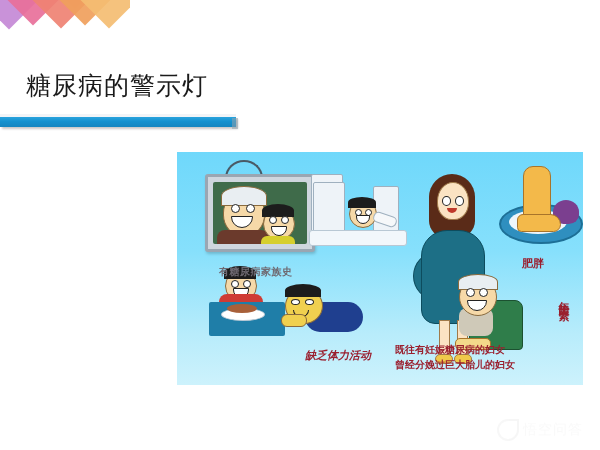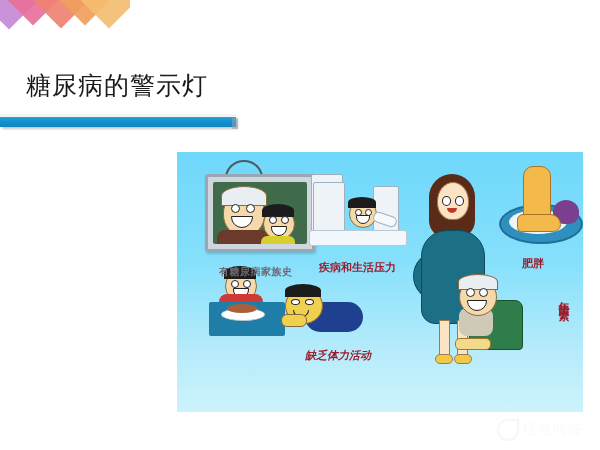--- a/index.html
+++ b/index.html
@@ -32,21 +32,21 @@
   .rule-top{position:absolute;left:0;top:0;width:236px;height:3px;background:#f2f4f7;}
   .rule-bar{
     position:absolute;left:0;top:3px;width:236px;height:10px;
     background:linear-gradient(180deg,#2aa3dd 0%,#1391cf 45%,#1385c0 100%);
     box-shadow:2px 2px 2px rgba(0,0,0,.22);
   }
   .rule-cap{position:absolute;left:232px;top:4px;width:6px;height:11px;background:#8fa3ad;opacity:.55;}
 
   
   .illus{
-    position:absolute;left:177px;top:152px;width:406px;height:260px;
+    position:absolute;left:177px;top:152px;width:406px;height:233px;
     background:linear-gradient(180deg,#6fd8fb 0%,#86e0fc 42%,#b8ecfb 78%,#cdf2fc 100%);
     overflow:hidden;
   }
   .illus .lab{position:absolute;white-space:nowrap;font-weight:bold;
     font-family:"DejaVu Sans","Liberation Sans",sans-serif;}
   .lab-family{left:42px;top:113px;font-size:10px;color:#6f6a72;font-weight:normal;letter-spacing:.5px;}
   .lab-stress{left:142px;top:108px;font-size:11px;color:#9a1f2e;}
   .lab-diet{left:44px;top:190px;font-size:11px;color:#9a1f2e;line-height:15px;text-align:center;}
   .lab-activity{left:128px;top:196px;font-size:11px;color:#9a1f2e;font-style:italic;}
   .lab-gdm{left:218px;top:190px;font-size:10px;color:#9a1f2e;line-height:15px;}
@@ -247,22 +247,25 @@
     <div class="art ol-chair"></div>
     <div class="art ol-body"></div>
     <div class="art ol-head"></div>
     <div class="art ol-hair"></div>
     <div class="art ol-eye" style="left:289px;top:136px;"></div>
     <div class="art ol-eye" style="left:302px;top:136px;"></div>
     <div class="art ol-mouth"></div>
     <div class="art ol-feet"></div>
 
     <div class="lab lab-family">有糖尿病家族史</div>
-    <div class="lab lab-stress">疾病和生活压力</div>
     <div class="lab lab-activity">缺乏体力活动</div>
+    <div class="lab lab-gdm">
+      <div>既往有妊娠糖尿病的妇女</div>
+      <div>曾经分娩过巨大胎儿的妇女</div>
+    </div>
     <div class="lab lab-obese">肥胖</div>
     <div class="lab lab-age">年龄因素</div>
   </div>
 
   <div class="watermark">
     <div class="wm-mark"></div>
     <div class="wm-text">悟空问答</div>
   </div>
 
 </div>

